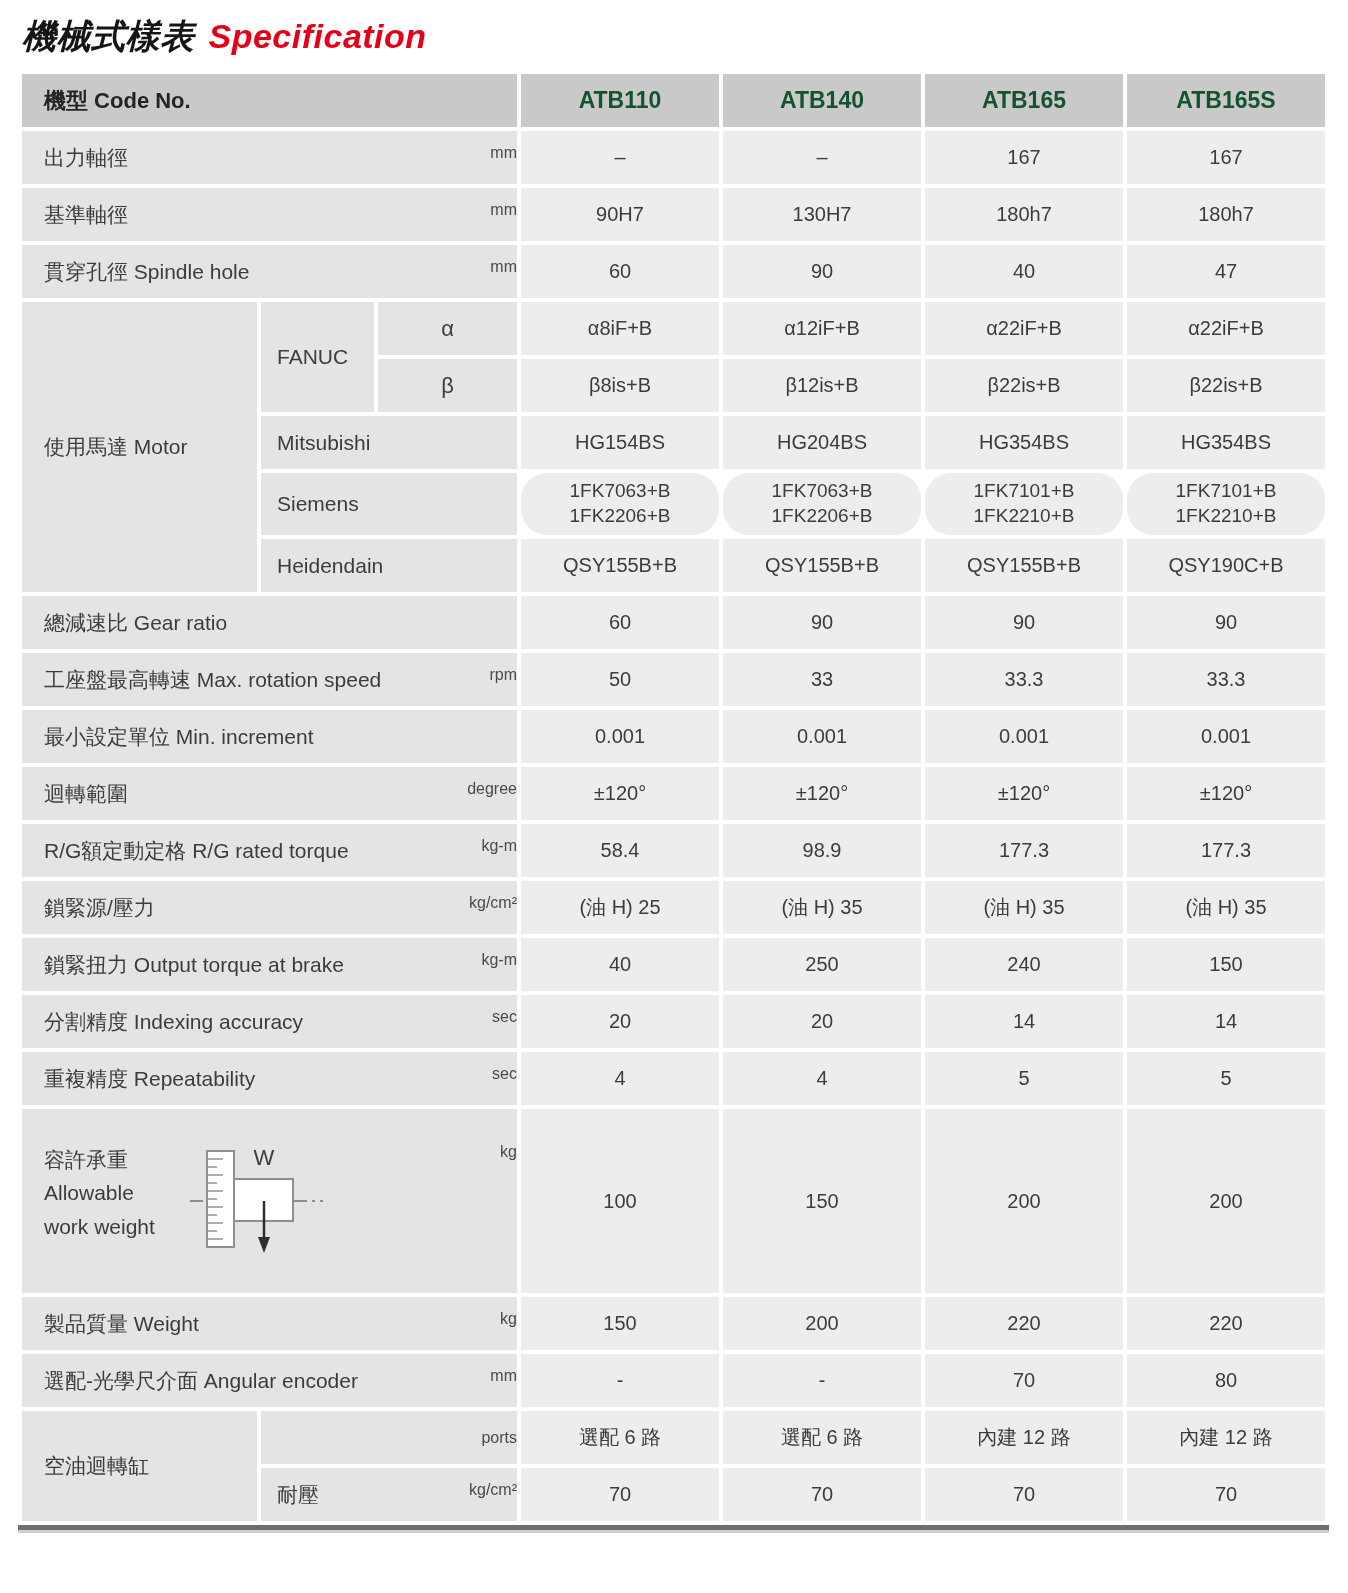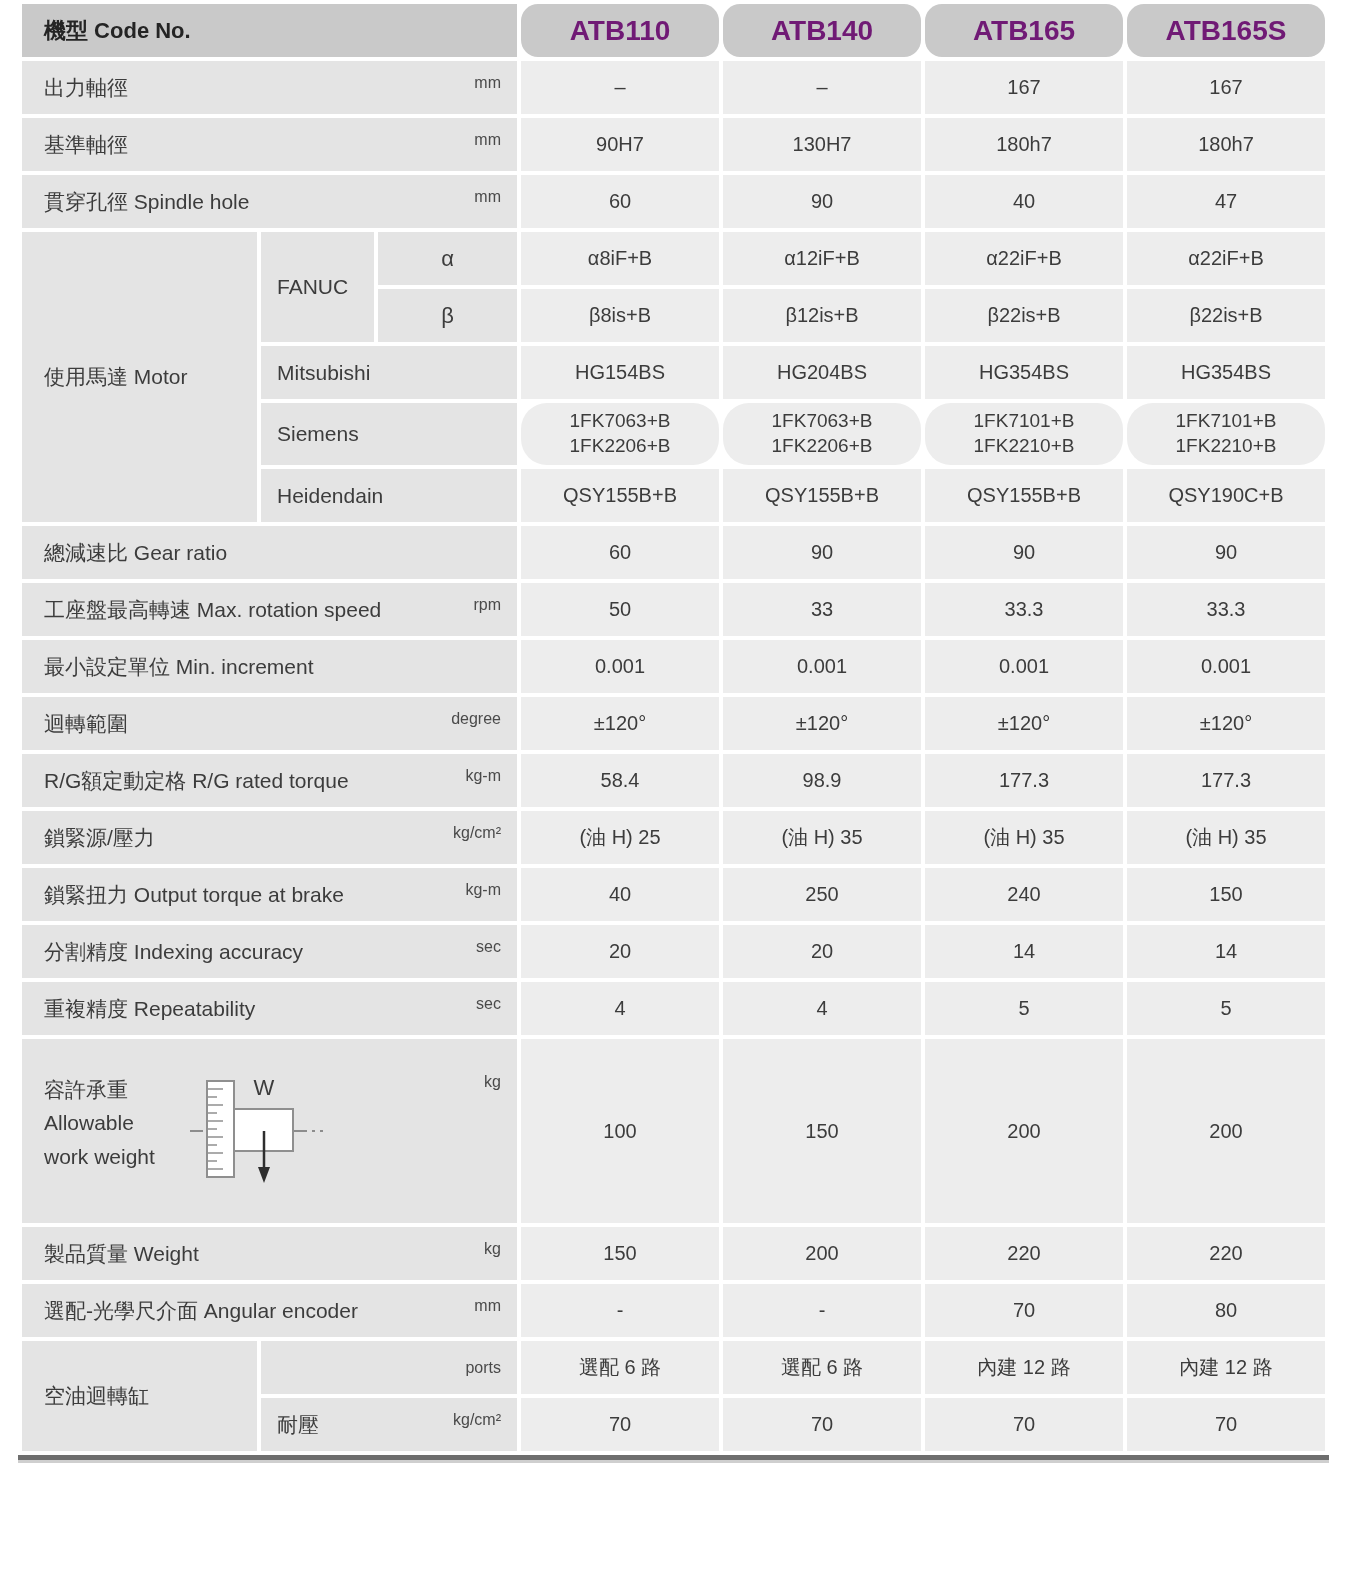--- a/index.html
+++ b/index.html
@@ -24,36 +24,36 @@
     border-collapse:separate;
     border-spacing:4px;
     table-layout:fixed;
   }
   td{vertical-align:middle;overflow:hidden;}
   
   .lbl{
     background:#e4e4e4;
     font-size:21px;
     color:#3c3c3c;
-    padding:0 16px 0 22px;
+    padding:0 0 0 22px;
   }
   .lblrow{display:flex;justify-content:space-between;align-items:flex-start;}
   .unit{font-size:16px;color:#4a4a4a;white-space:nowrap;}
   
   .val{
     background:#ededed;
     text-align:center;
     font-size:20px;
     color:#3c3c3c;
     padding:0 6px;
   }
   
   .hdr{background:#c9c9c9 !important;}
   .hdr.lbl{font-weight:bold;font-size:22px;color:#242424;}
-  .hdr.val{font-weight:bold;font-size:28px;color:#701a75;border-radius:17px;}
+  .hdr.val{font-weight:bold;font-size:23px;color:#14532d;}
   
   .sublbl{padding-left:16px;margin-left:12px;}
   .greek{text-align:center;font-size:22px;padding:0;}
   .pre{white-space:pre-line;font-size:19px;line-height:1.3;border-radius:26px;}
   
   .r53 td{height:53px;}
   .r62 td{height:62px;}
   .r184 td{height:184px;}
   
   .wwflex{display:flex;justify-content:space-between;}
@@ -66,20 +66,23 @@
     height:5px;
     background:#6e6e6e;
     box-shadow:0 3px 0 #cfcfcf;
   }
 </style>
 </head>
 <body>
 
 <div class="page">
 
+  <div class="title">
+    <span class="zh">機械式樣表</span><span class="en">Specification</span>
+  </div>
 
   <table class="spec">
     <colgroup>
       <col style="width:235px">
         <col style="width:113px">
         <col style="width:139px">
       <col style="width:198px">
         <col style="width:198px">
         <col style="width:198px">
         <col style="width:198px">

